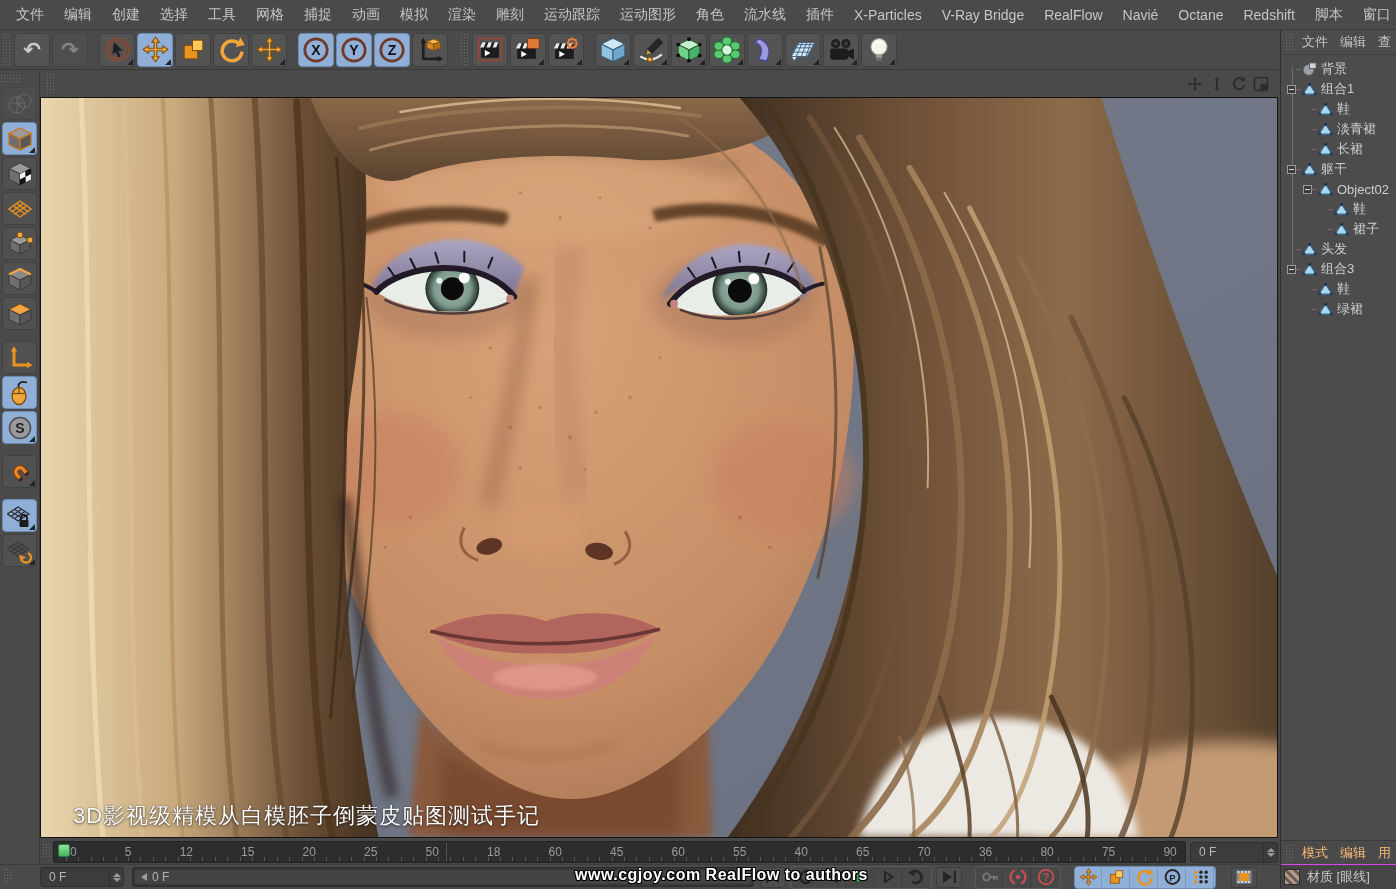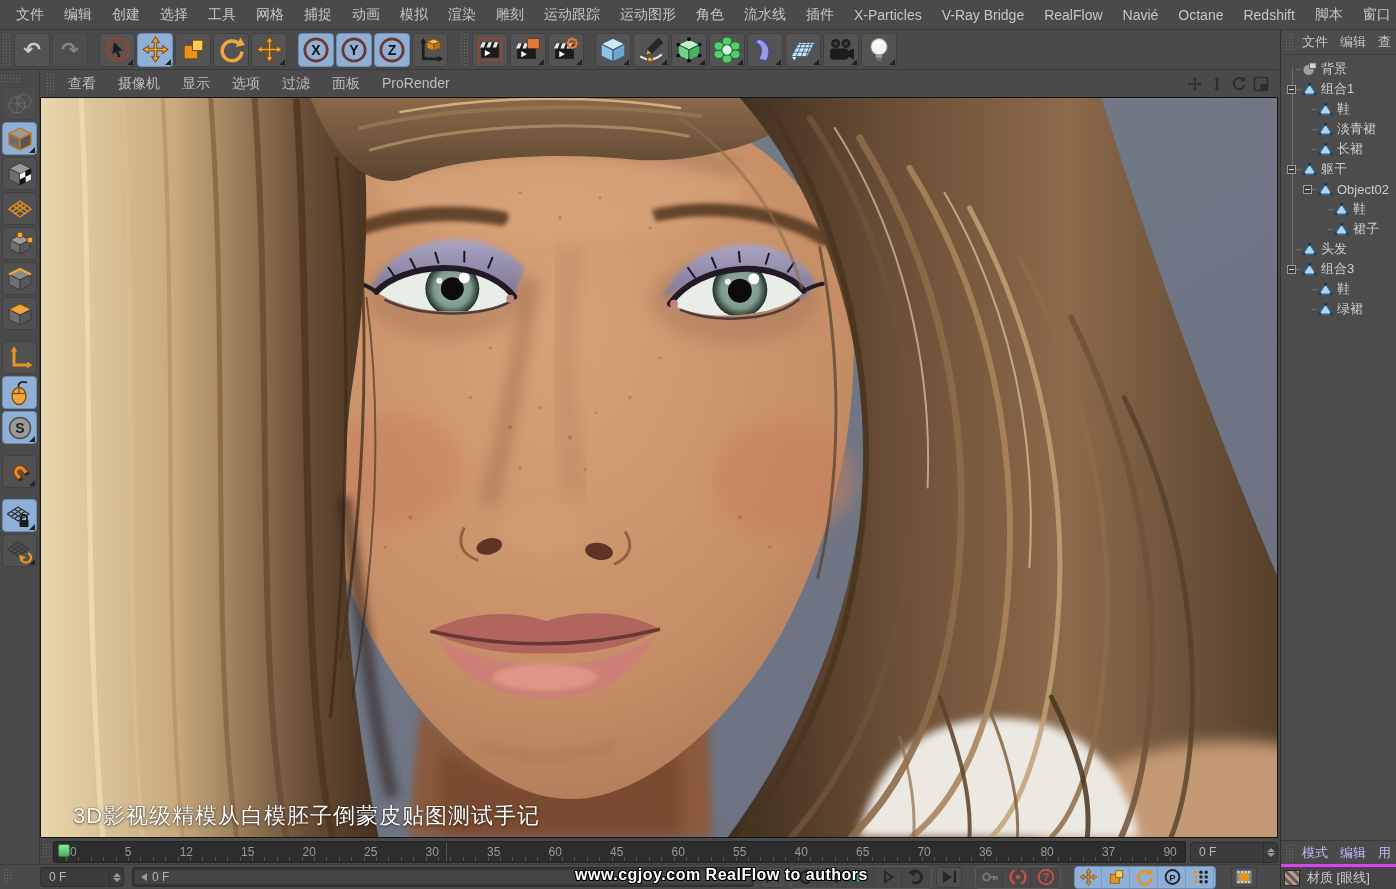--- a/index.html
+++ b/index.html
@@ -53,22 +53,22 @@
   .t-exp{visibility:hidden;width:9px;height:9px;border:1px solid #9a9a9a;background:#3c3c3c;position:relative;flex:0 0 auto}
   .t-exp::after{content:"";position:absolute;left:1px;right:1px;top:3px;height:1px;background:#d8d8d8}
   .tree-row.exp .t-exp{visibility:visible}
   .t-stub{width:5px;height:1px;background:#8a8a8a;opacity:.55;flex:0 0 auto}
   .t-ico{width:17px;display:flex;justify-content:center;flex:0 0 auto}
   .ico-sphere-svg{display:none}
   .tree-row.ico-sphere .ico-sphere-svg{display:block}
   .t-label{font-size:13px;color:#cdcdcd;padding-left:3px}
   .rp-bottom{position:absolute;left:0;right:0;bottom:0}
   .rp-attr-menu{height:24px;display:flex;align-items:center;overflow:hidden;border-top:1px solid #3a3a3a;background:#4a4a4a;padding-left:2px}
-  .rp-attr-menu .menu-item{font-size:13px;color:#c4b5fd;padding:0 6px;white-space:nowrap}
-  .rp-mat{height:25px;display:flex;align-items:center;border-top:3px solid #d946ef;background:#454545;padding-left:3px;gap:4px}
+  .rp-attr-menu .menu-item{font-size:13px;color:#fdba74;padding:0 6px;white-space:nowrap}
+  .rp-mat{height:25px;display:flex;align-items:center;border-top:1px solid #d946ef;background:#454545;padding-left:3px;gap:4px}
   .mat-swatch{width:16px;height:16px;border:1px solid #2d2d2d;background:repeating-linear-gradient(45deg,#b49a8a 0 3px,#6a5a52 3px 6px)}
   .rp-mat .t-label{font-size:13px;color:#c6c6c6}
 
   
   .timeline{position:absolute;left:40px;top:840px;width:1238px;height:24px;display:flex;align-items:center}
   .timeline .grip{height:16px}
   .ruler{position:relative;height:22px;flex:1 1 auto;background:#2d2d2d;border:1px solid #242424;border-radius:2px;display:flex;align-items:center;justify-content:space-between;padding:0 8px 0 16px;margin-right:4px}
   .ruler .tick-label{font-size:12px;color:#9b9b9b;position:relative;z-index:2}
   .ruler .ticks{position:absolute;left:12px;right:6px;bottom:1px;height:4px;background-image:repeating-linear-gradient(90deg,#8a8a8a 0 1px,transparent 1px 12.4px);opacity:.45;z-index:1}
   .playhead{position:absolute;left:4px;top:2px;width:12px;height:13px;border-radius:2px;background:linear-gradient(#93e2a0,#43b55c);border:1px solid #2c7a3e;z-index:1}
@@ -440,30 +440,20 @@
         </g>
         <path d="M21 15 A5 5 0 1 1 14 19.5" fill="none" stroke="#e8931e" stroke-width="2.4"></path>
         <polygon points="12,16.5 13.5,23 19,19.5" fill="#e8931e"></polygon>
       </svg>
   </div>
 </div>
 
 <div class="viewport">
   <div class="vp-menu">
     <span class="grip"></span>
-    <span style="display:flex">
-
-    <span class="menu-item">查看</span>
-        <span class="menu-item">摄像机</span>
-        <span class="menu-item">显示</span>
-        <span class="menu-item">选项</span>
-        <span class="menu-item">过滤</span>
-        <span class="menu-item">面板</span>
-        <span class="menu-item">ProRender</span>
-      </span>
     <div class="vp-nav">
       <span class="nav-btn">
           <svg width="16" height="16" viewBox="0 0 16 16">
             <path d="M8 1 L10 3.5 H6 Z M8 15 L6 12.5 H10 Z M1 8 L3.5 6 V10 Z M15 8 L12.5 10 V6 Z" fill="#2d2d2d"></path>
             <path d="M8 3 V13 M3 8 H13" stroke="#2d2d2d" stroke-width="1.6"></path>
           </svg>
         </span>
       <span class="nav-btn">
           <svg width="16" height="16" viewBox="0 0 16 16">
             <path d="M8 1 L10.5 4 H5.5 Z M8 15 L5.5 12 H10.5 Z" fill="#2d2d2d"></path>
@@ -920,32 +910,32 @@
 
     <span class="playhead"></span>
     <span class="ticks"></span>
     <span class="range-line"></span>
   <span class="tick-label">0</span>
       <span class="tick-label">5</span>
       <span class="tick-label">12</span>
       <span class="tick-label">15</span>
       <span class="tick-label">20</span>
       <span class="tick-label">25</span>
-      <span class="tick-label">30</span>
-      <span class="tick-label">35</span>
+      <span class="tick-label">50</span>
+      <span class="tick-label">18</span>
       <span class="tick-label">60</span>
       <span class="tick-label">45</span>
       <span class="tick-label">60</span>
       <span class="tick-label">55</span>
       <span class="tick-label">40</span>
       <span class="tick-label">65</span>
       <span class="tick-label">70</span>
       <span class="tick-label">36</span>
       <span class="tick-label">80</span>
-      <span class="tick-label">37</span>
+      <span class="tick-label">75</span>
       <span class="tick-label">90</span>
     </div>
   <div class="frame-field">
     <span>0 F</span>
     <span class="stepper">
         <i class="up"></i>
         <i class="dn"></i>
       </span>
   </div>
 </div>

